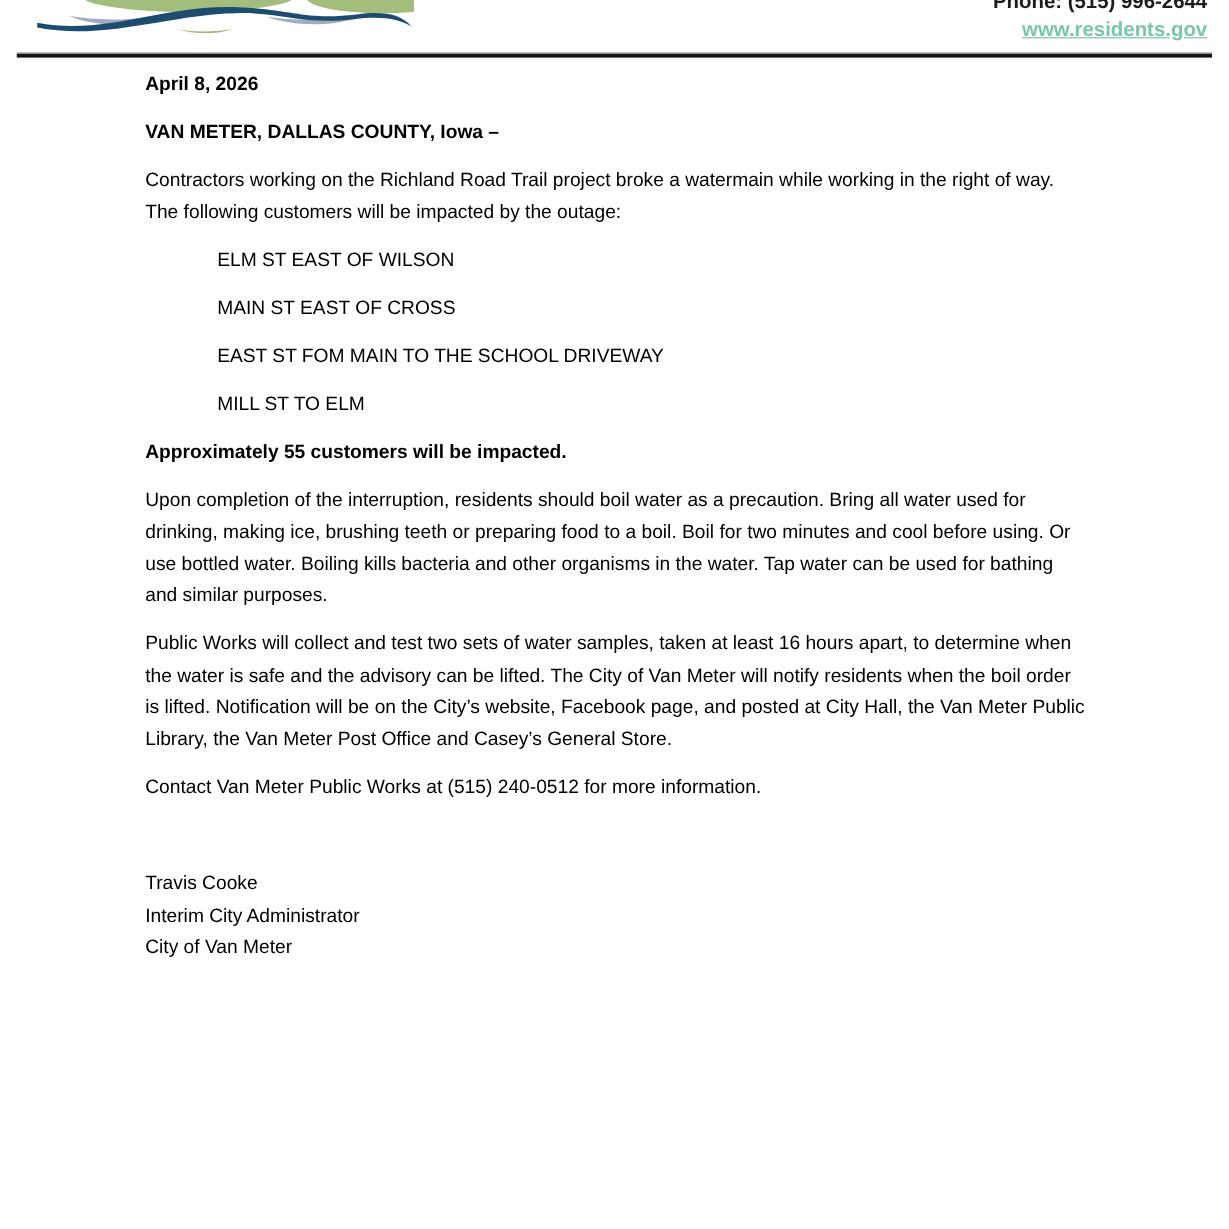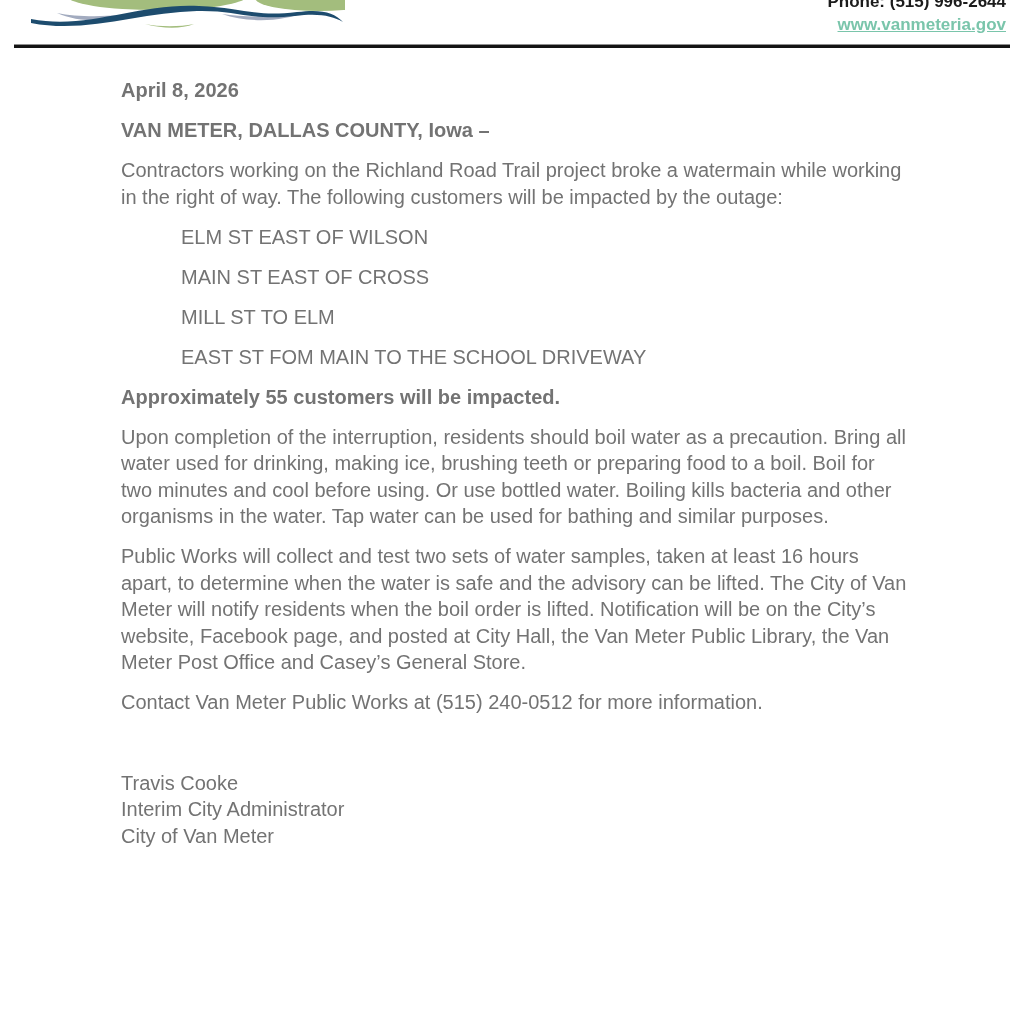--- a/index.html
+++ b/index.html
@@ -10,22 +10,22 @@
   
   .logo { position:absolute; left:29px; top:0; width:316px; height:32px; }
   .header-contact { position:absolute; right:18px; top:-9px; text-align:right;
                     font-size:17px; font-weight:bold; line-height:21px; color:#1c1c1c; }
   .header-contact a { display:block; margin-top:2px; color:var(--link-color,#7ac5ab);
                       text-decoration:underline; cursor:pointer; }
   .rule { position:absolute; left:14px; right:14px; top:44px; height:3.5px;
           border-top:1.5px solid #8f8f8f; background:#141414; }
 
   
-  .content { position:absolute; left:121px; top:77px; width:786px;
-             font-size:20px; line-height:26.5px; color:#737373; }
+  .content { position:absolute; left:121px; top:58px; width:786px;
+             font-size:16px; line-height:26.5px; color:#000000; }
   .content p { margin:0 0 13.5px 0; }
   .b { font-weight:bold; }
   .street { margin-left:60px !important; }
   .signature { margin-top:54px; line-height:26.5px; }
 </style>
 </head>
 <body>
 
 <div class="page">
 
@@ -36,35 +36,35 @@
       <path d="M28,13 C50,23 88,24 112,11 C92,17 52,18 28,13 Z" style="fill:var(--logo-gray,#a2abbf)"></path>
       <path d="M193,14 C218,23 254,22 276,12 C252,17 218,18 193,14 Z" style="fill:var(--logo-gray,#a2abbf)"></path>
       <path d="M116,24 C135,29 152,29 165,24 C150,27 131,27 116,24 Z" style="fill:var(--logo-green,#a3bd7d)"></path>
       <path d="M2,19 C60,30 108,3 170,6 C215,8 226,17 268,12 C292,9 305,12 314,22
                C303,16 290,13 266,16 C222,21 208,10 168,11 C112,12 58,34 2,23 Z" style="fill:var(--logo-navy,#1d4c6e)"></path>
     </svg>
   </div>
 
   <div class="header-contact">
     <div>Phone: (515) 996-2644</div>
-    <a>www.vanmeteria.gov</a>
+    <a>www.residents.gov</a>
   </div>
 
   <div class="rule"></div>
 
   <main class="content">
     <p class="b">April 8, 2026</p>
     <p class="b">VAN METER, DALLAS COUNTY, Iowa –</p>
 
     <p>Contractors working on the Richland Road Trail project broke a watermain while working in the right of way. The following customers will be impacted by the outage:</p>
 
     <p class="street">ELM ST EAST OF WILSON</p>
     <p class="street">MAIN ST EAST OF CROSS</p>
+    <p class="street">EAST ST FOM MAIN TO THE SCHOOL DRIVEWAY</p>
     <p class="street">MILL ST TO ELM</p>
-    <p class="street">EAST ST FOM MAIN TO THE SCHOOL DRIVEWAY</p>
 
     <p class="b">Approximately 55 customers will be impacted.</p>
     <p>Upon completion of the interruption, residents should boil water as a precaution. Bring all water used for drinking, making ice, brushing teeth or preparing food to a boil. Boil for two minutes and cool before using. Or use bottled water. Boiling kills bacteria and other organisms in the water. Tap water can be used for bathing and similar purposes.</p>
     <p>Public Works will collect and test two sets of water samples, taken at least 16 hours apart, to determine when the water is safe and the advisory can be lifted. The City of Van Meter will notify residents when the boil order is lifted. Notification will be on the City’s website, Facebook page, and posted at City Hall, the Van Meter Public Library, the Van Meter Post Office and Casey’s General Store.</p>
     <p>Contact Van Meter Public Works at (515) 240-0512 for more information.</p>
 
     <div class="signature">
       <div>Travis Cooke</div>
       <div>Interim City Administrator</div>
       <div>City of Van Meter</div>

